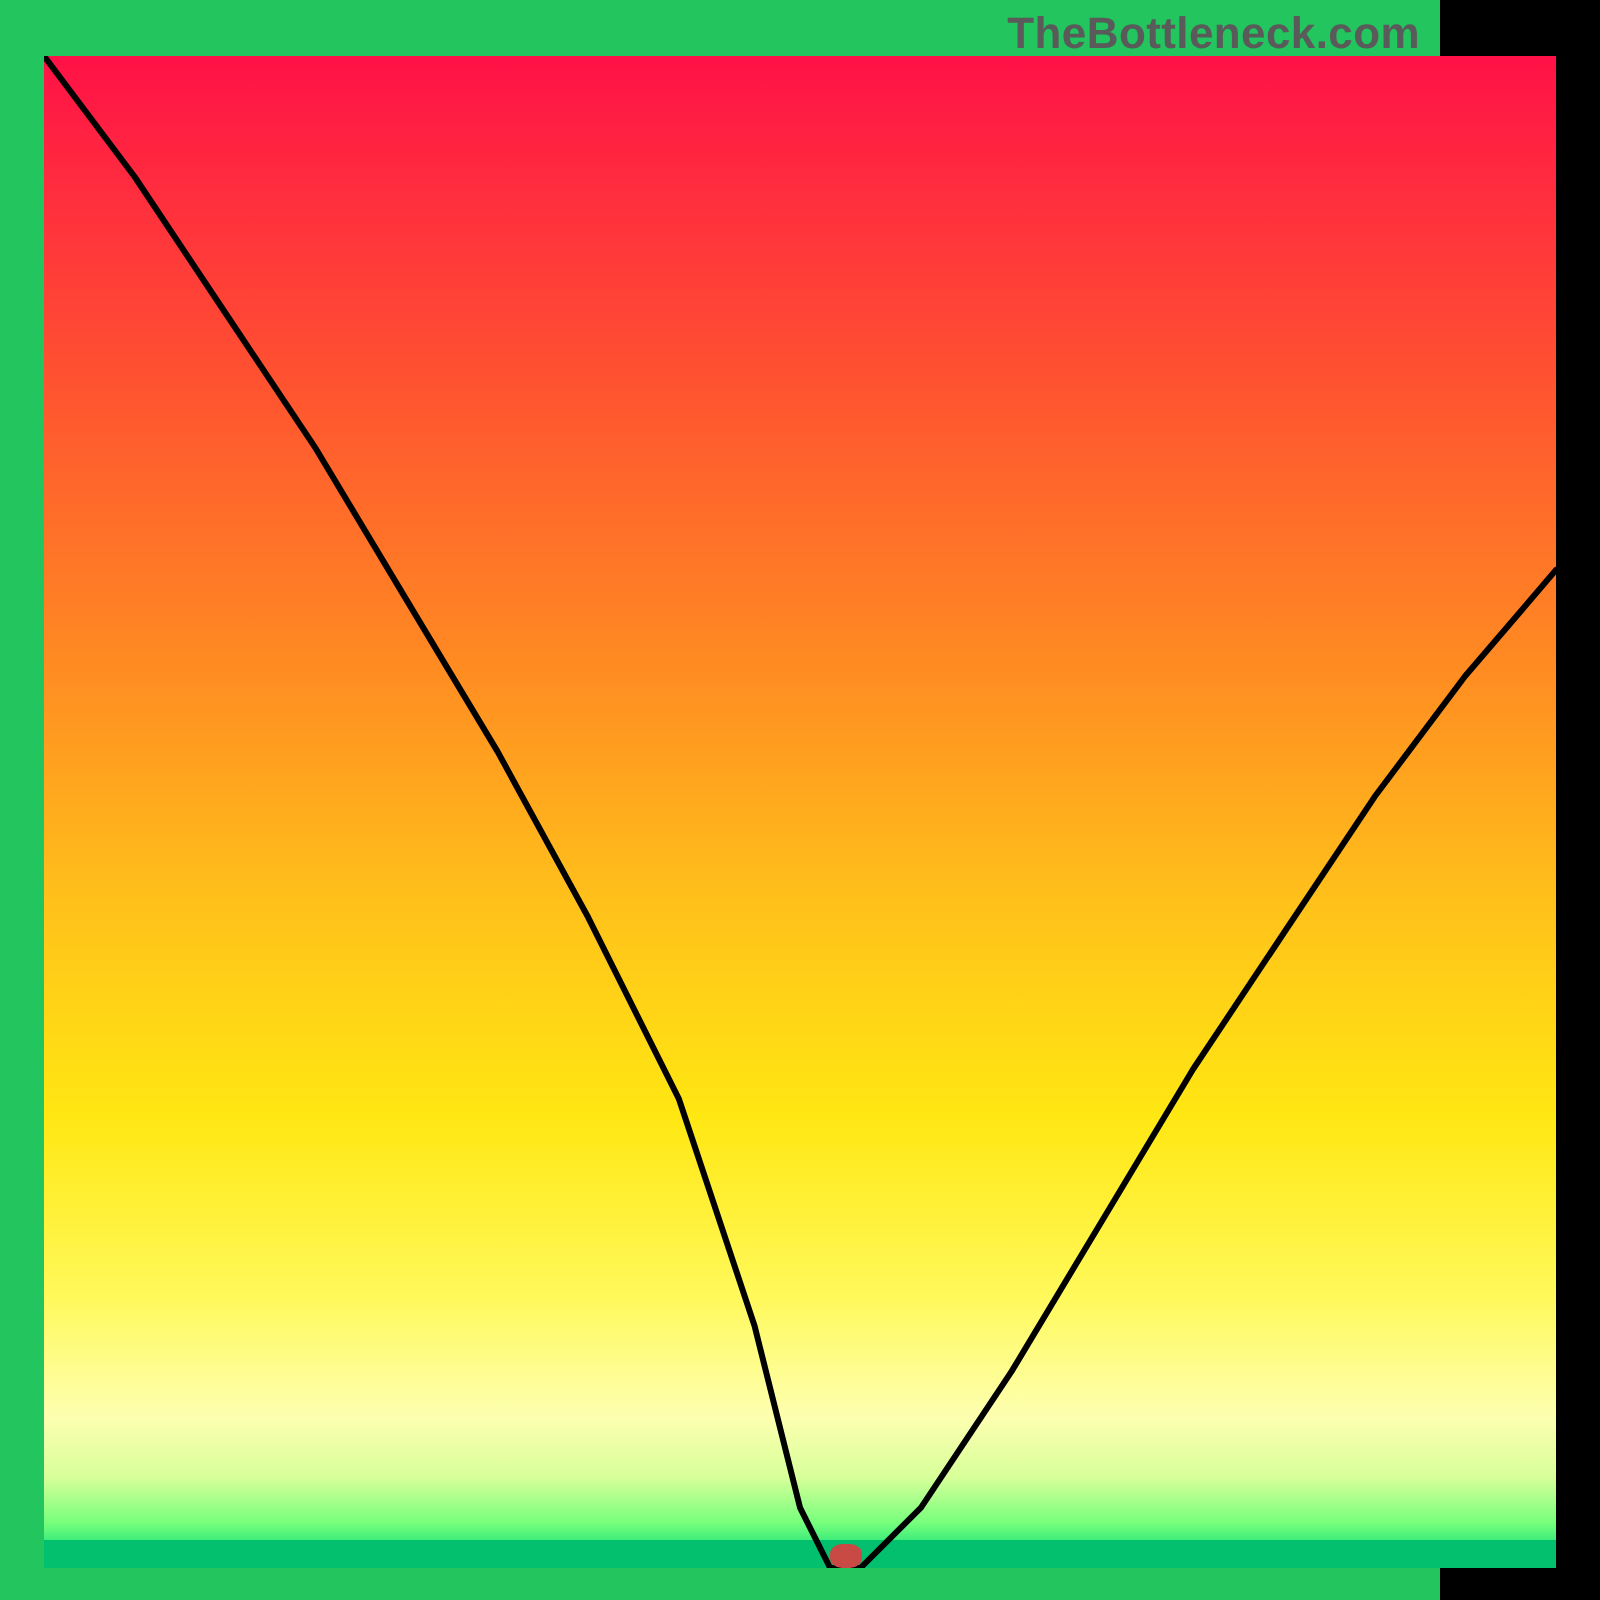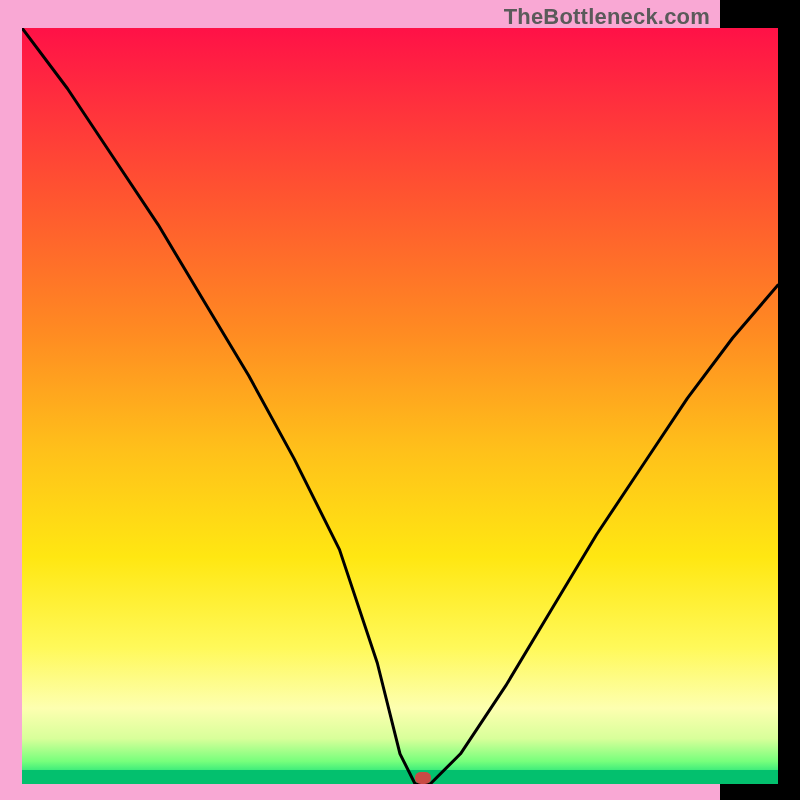--- a/index.html
+++ b/index.html
@@ -8,21 +8,21 @@
     width: 800px;
     height: 800px;
     background: #000;
     font-family: Arial, Helvetica, sans-serif;
     overflow: hidden;
   }
   .frame {
     position: relative;
     width: 720px;
     height: 800px;
-    background: #f9a8d4;
+    background: #22c55e;
     text-align: center;
   }
   .watermark {
     position: absolute;
     top: 4px;
     right: 10px;
     color: #5a5a5a;
     font-size: 22px;
     font-weight: bold;
     letter-spacing: 0.2px;

